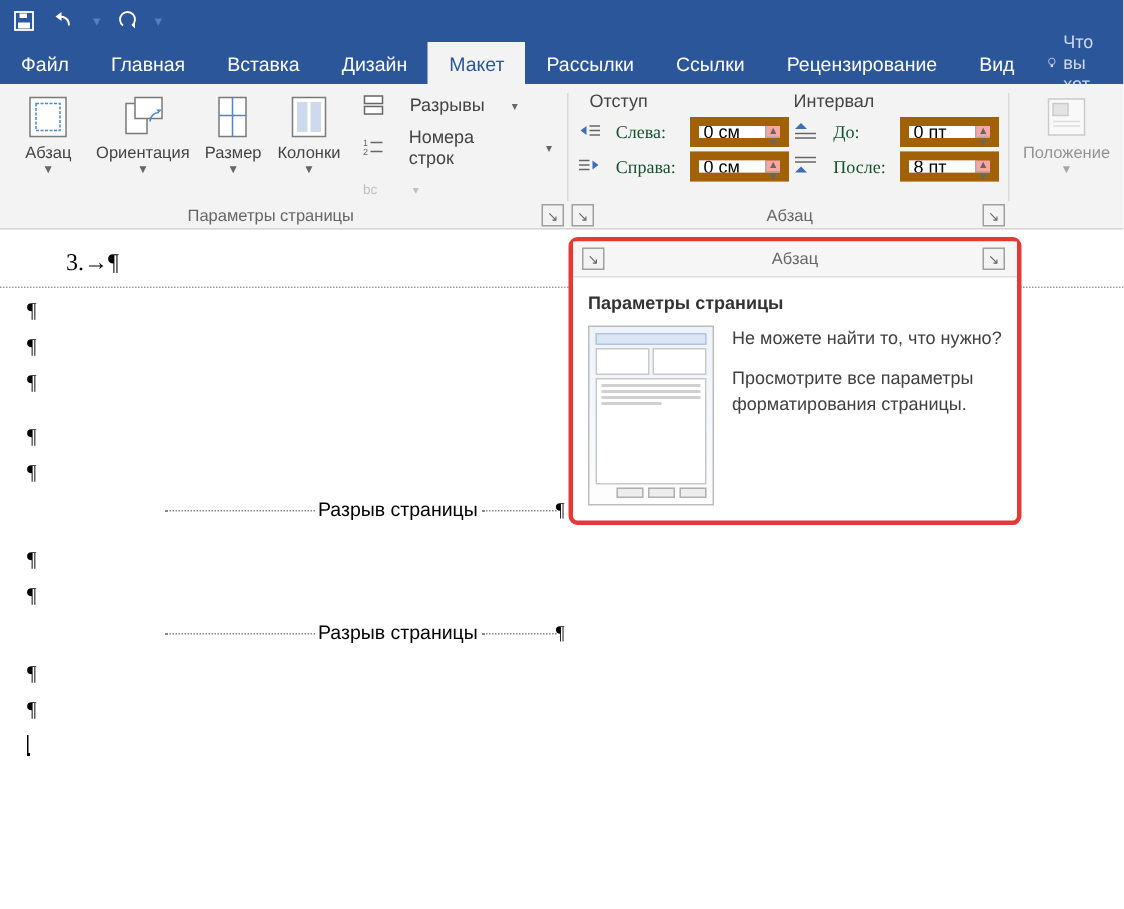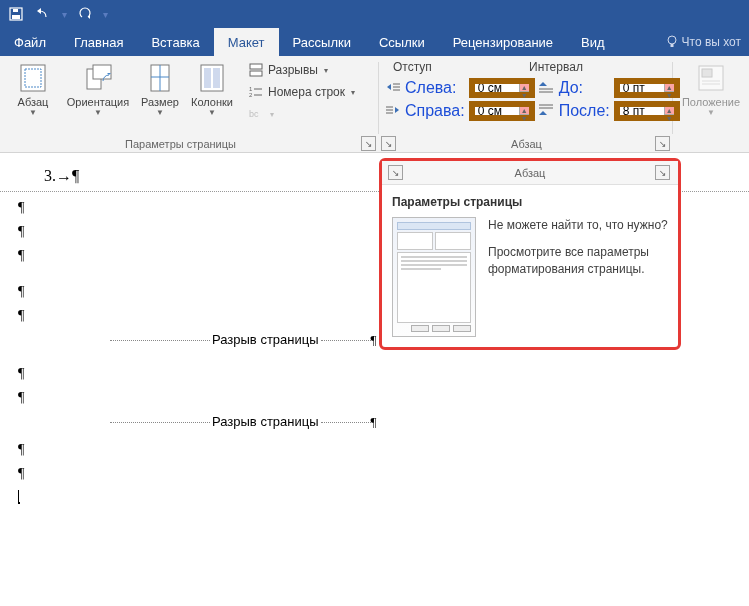--- a/index.html
+++ b/index.html
@@ -18,29 +18,29 @@
 .ribbon { height: 97px; background: #f3f3f3; border-bottom: 1px solid #d4d4d4; display: flex; position: relative; }
 .group { display: flex; flex-direction: column; padding: 4px 6px 2px; position: relative; }
 .group .controls { flex: 1; display: flex; align-items: flex-start; gap: 2px; }
 .vsep { width: 1px; background: #d9d9d9; margin: 6px 0 18px; }
 
 .big-btn { display: flex; flex-direction: column; align-items: center; width: 54px; padding: 2px 0; cursor: pointer; }
 .big-btn .ico { width: 32px; height: 32px; display: flex; align-items: center; justify-content: center; }
 .big-btn .cap { font-size: 11px; color: #444; text-align: center; margin-top: 2px; line-height: 12px; }
 .big-btn .drop { font-size: 8px; color: #666; }
 
-.small-row { display: flex; align-items: center; gap: 4px; padding: 2px 4px; cursor: pointer; font-size: 12px; color: #444; }
+.small-row { display: flex; align-items: center; gap: 16px; padding: 2px 4px; cursor: pointer; font-size: 12px; color: #444; }
 .small-row.disabled { color: #b0b0b0; cursor: default; }
 .small-row .ico { width: 16px; height: 16px; display: flex; align-items: center; justify-content: center; }
 .small-row .drop { font-size: 8px; color: #666; margin-left: 2px; }
 .small-row.disabled .drop { color: #c0c0c0; }
 
 .para-grid { display: grid; grid-template-columns: auto auto 66px auto auto 66px; gap: 3px 4px; align-items: center; padding-top: 18px;}
 .para-head { position:absolute; top:4px; font-size:12px; color:#444; }
-.para-grid .lbl { font-size: 16px; color: #1d4ed8; }
+.para-grid .lbl { font-size: 12px; color: #14532d; font-family: Liberation Serif, serif; }
 .para-grid .ico { width: 16px; height: 16px; }
 .spinner { display: flex; height: 20px; border: 6px solid #a16207; background: #fca5a5; }
 .spinner input { border: 0; width: 44px; font-size: 12px; padding: 0 3px; outline: none; }
 .spinner .arrows { width: 15px; display: flex; flex-direction: column; border-left: 1px solid #ababab; }
 .spinner .arrows div { flex:1; display:flex; align-items:center; justify-content:center; font-size:7px; color:#666; cursor:pointer; }
 .spinner .arrows div:first-child { border-bottom: 1px solid #ababab; }
 
 .launcher-row { position: absolute; bottom: 0; left: 0; right: 0; height: 17px; display:flex; align-items:center; }
 .launcher-row .glabel { flex:1; text-align:center; font-size:11px; color:#666; }
 .launcher { width:15px; height:15px; border:1px solid #a0a0a0; display:flex; align-items:center; justify-content:center; cursor:pointer; font-size: 9px; color:#666; background:#f3f3f3; margin-right:2px;}
@@ -98,20 +98,21 @@
         <path d="M10 10 L12 8 L12 12 Z" fill="#fff"></path>
       </svg>
   </div>
   <span class="sep">▾</span>
 </div>
 
 <div class="menubar">
   <div class="tab">Файл</div>
   <div class="tab">Главная</div>
   <div class="tab">Вставка</div>
+  <div class="tab">Дизайн</div>
   <div class="tab active">Макет</div>
   <div class="tab">Рассылки</div>
   <div class="tab">Ссылки</div>
   <div class="tab">Рецензирование</div>
   <div class="tab">Вид</div>
   <div class="spacer"></div>
   <div class="help">
     <svg width="12" height="14" viewBox="0 0 12 14">
         <circle cx="6" cy="5" r="4" fill="none" stroke="#cfd9ed"></circle>
         <rect x="4.5" y="9" width="3" height="3" fill="#cfd9ed"></rect>

